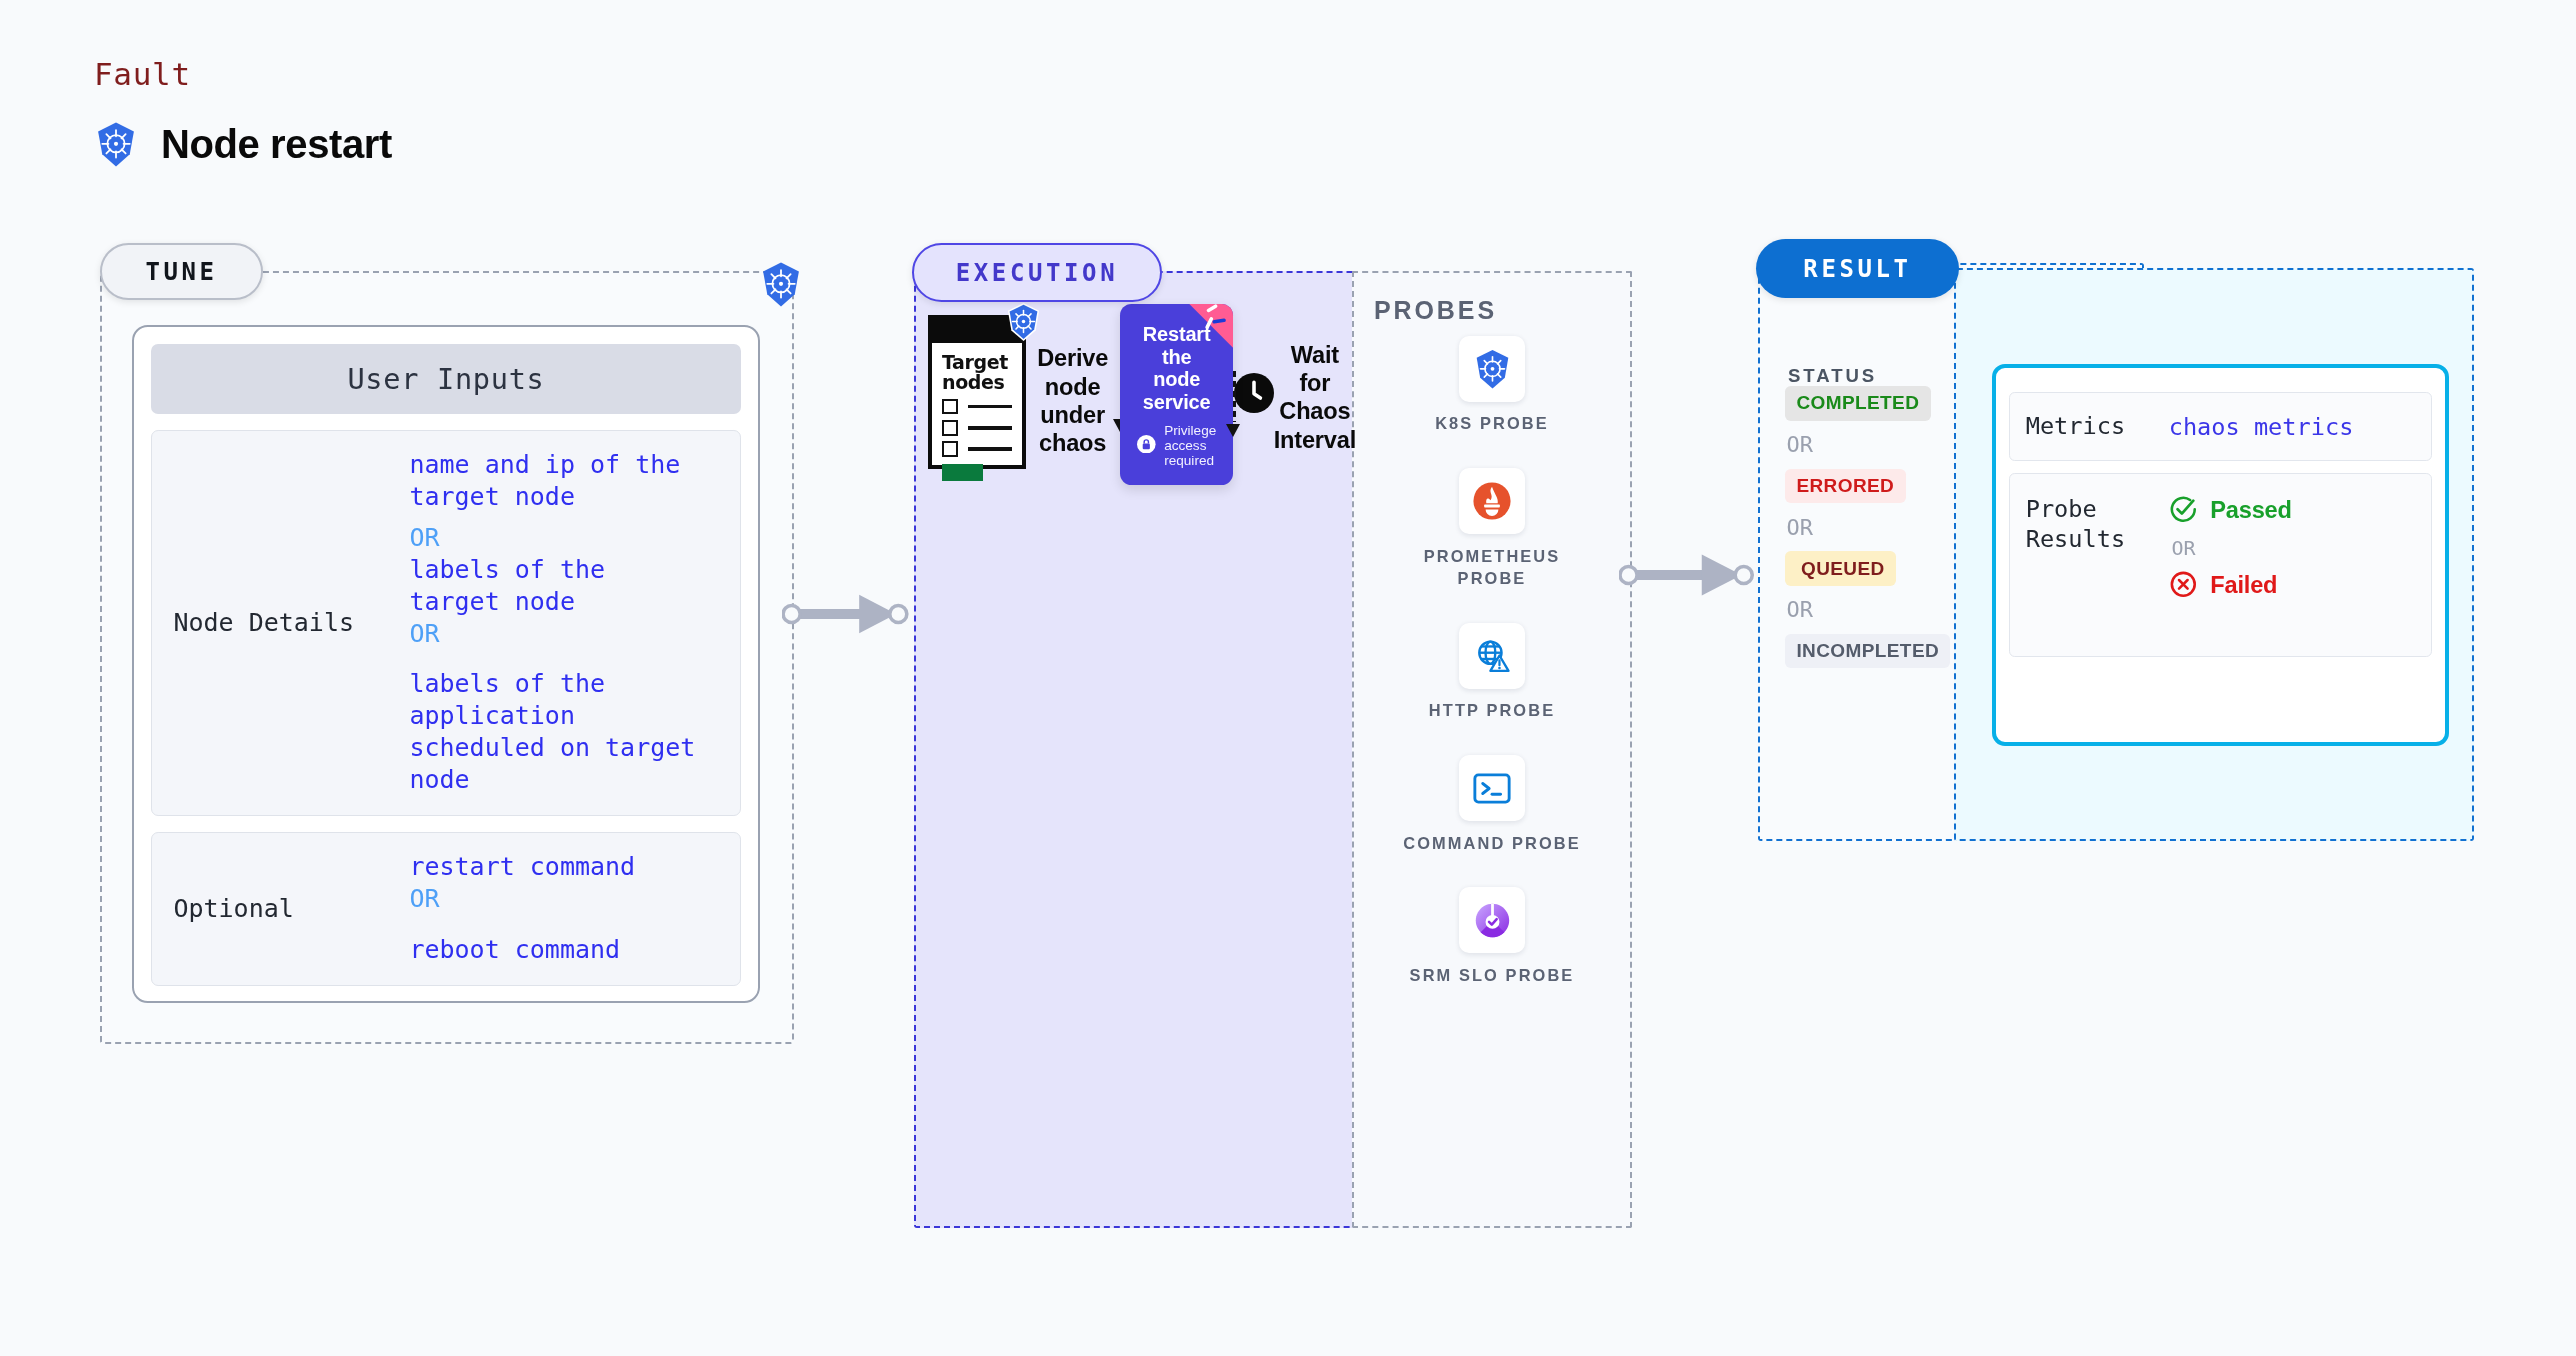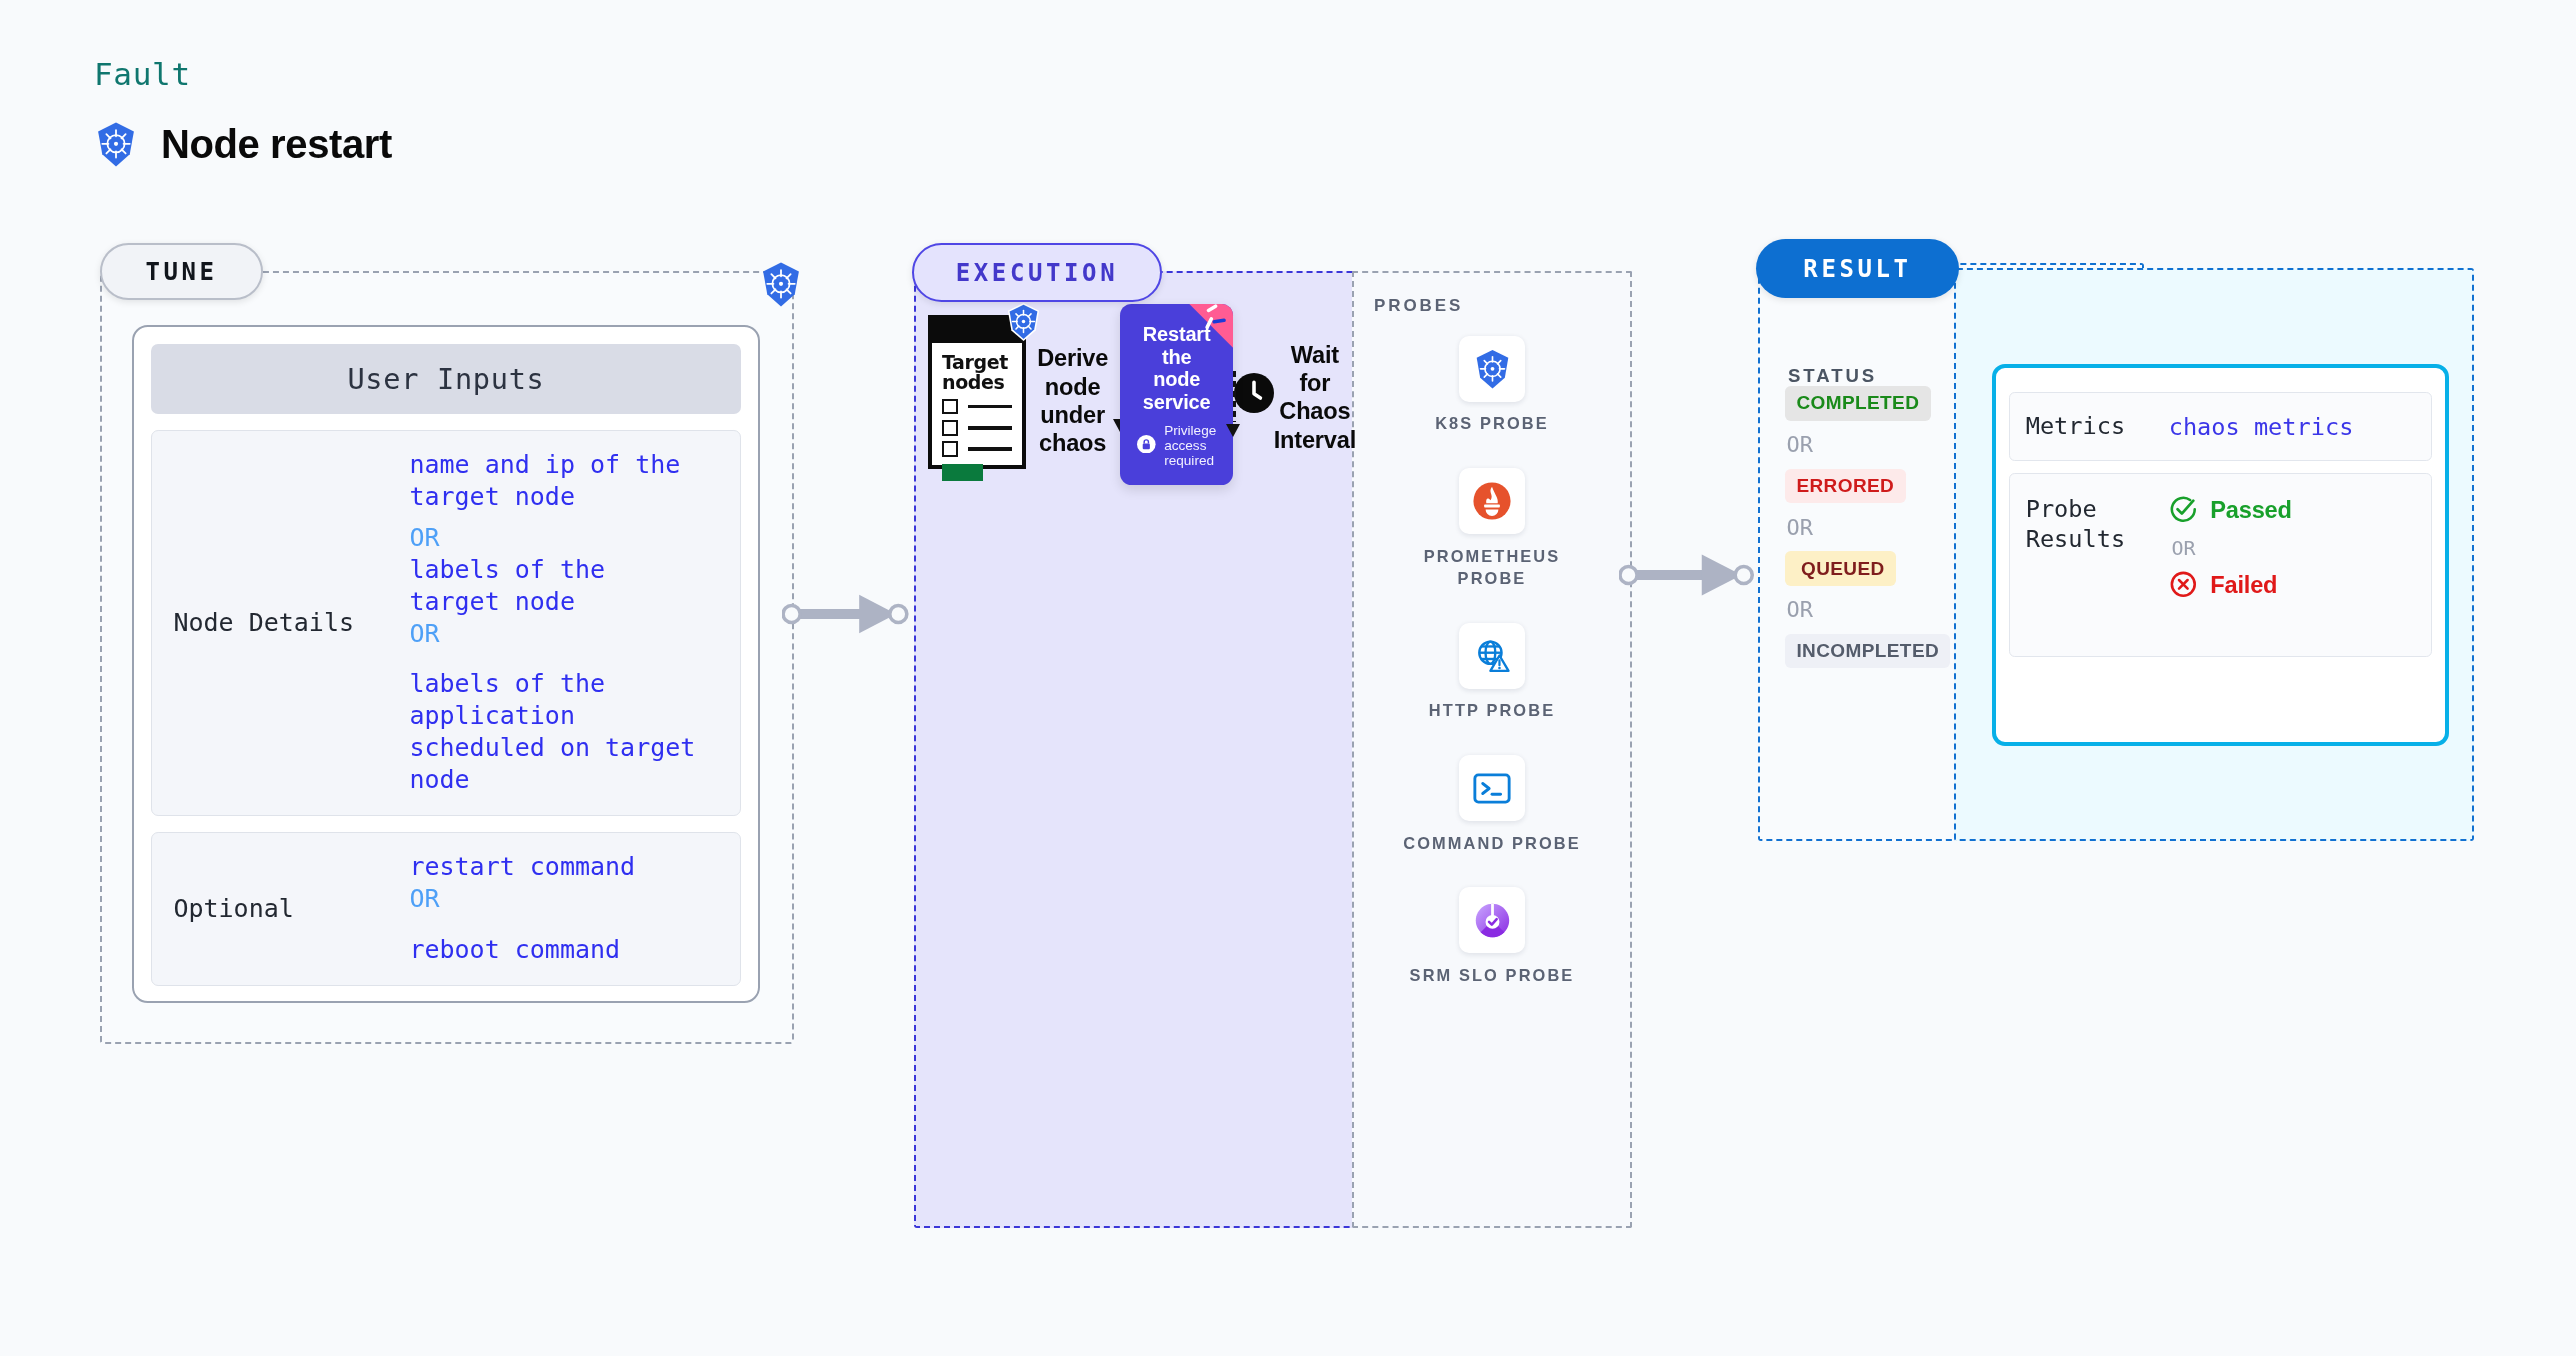--- a/index.html
+++ b/index.html
@@ -8,21 +8,21 @@
     background: #f8fafc;
     font-family: "Liberation Sans", sans-serif;
     overflow: hidden;
   }
   .page { position: relative; width: 2576px; height: 1357px; }
 
   
   .fault-label {
     position: absolute; left: 94px; top: 56px;
     font-family: "DejaVu Sans Mono", monospace;
-    font-size: 31px; color: #0f766e; letter-spacing: 0.7px;
+    font-size: 31px; color: #7f1d1d; letter-spacing: 0.7px;
   }
   .title-row {
     position: absolute; left: 94px; top: 121px;
     display: flex; align-items: center; gap: 23px;
   }
   .title-text {
     font-size: 40px; font-weight: 700; color: #0a0a0a;
     letter-spacing: -0.4px;
   }
   .k8s-logo { display:block; }
@@ -166,21 +166,21 @@
   .priv-row { display:flex; align-items:center; justify-content:center; gap:8.6px; margin-top: 8.6px; }
   .priv-text { font-size: 13.6px; color: #f2f1ff; }
   .chaos-ribbon {
     position: absolute; right: -1.4px; top: -1.4px; width: 51px; height: 46px;
   }
   .clock { width: 40px; height: 40px; }
 
   
   .probes-title {
     position: absolute; left: 1374px; top: 296px;
-    font-size: 17px; font-weight: 700; letter-spacing: 2.9px; color: #5b6374;
+    font-size: 25px; font-weight: 700; letter-spacing: 2.9px; color: #5b6374;
   }
   .probe-list {
     position: absolute; left: 1352px; top: 336px; width: 280px;
     display: flex; flex-direction: column; align-items: center; gap: 33px;
   }
   .probe-item { display:flex; flex-direction: column; align-items:center; width: 186px; }
   .probe-tile {
     width: 66px; height: 66px; background: #fff; border-radius: 10px;
     display:flex; align-items:center; justify-content:center;
     box-shadow: 0 1.4px 5px rgba(20,30,60,.10);

